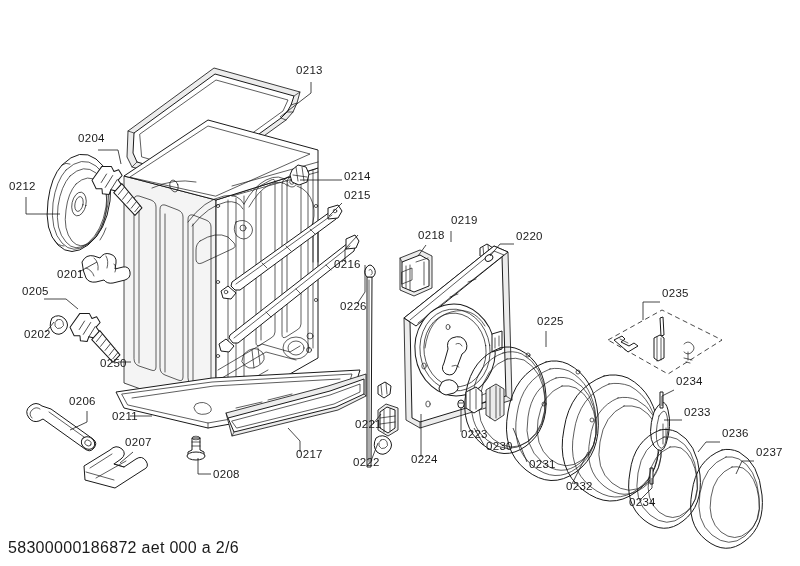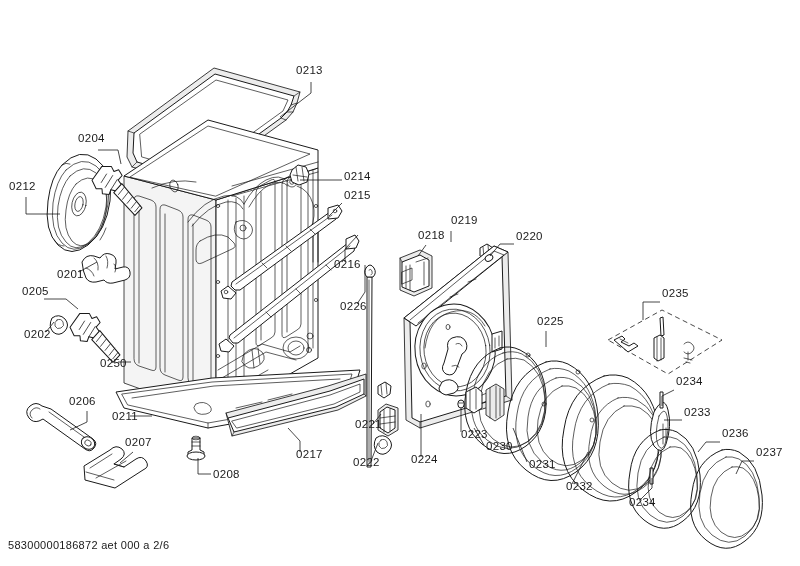--- a/index.html
+++ b/index.html
@@ -3,21 +3,21 @@
 <meta charset="utf-8">
 <title>Exploded Parts Diagram</title>
 <style>
   html,body{margin:0;padding:0;background:#fff;}
   body{width:800px;height:566px;overflow:hidden;
        font-family:"Liberation Sans","DejaVu Sans",sans-serif;}
   #page{position:relative;width:800px;height:566px;background:#a3a3a3;}
   #svgroot{position:absolute;left:0;top:0;width:800px;height:566px;}
   .lbl{font-family:"Liberation Sans","DejaVu Sans",sans-serif;
        font-size:11.5px;fill:#1a1a1a;letter-spacing:.3px;}
-  .footer-txt{position:absolute;left:8px;top:539px;font-size:11px;
+  .footer-txt{position:absolute;left:8px;top:539px;font-size:16px;
        color:#1a1a1a;letter-spacing:.3px;white-space:nowrap;}
   svg text{user-select:none;}
 </style>
 </head>
 <body>
 
 <div id="page">
 
 <svg id="svgroot" viewBox="0 0 800 566">
   <defs>

